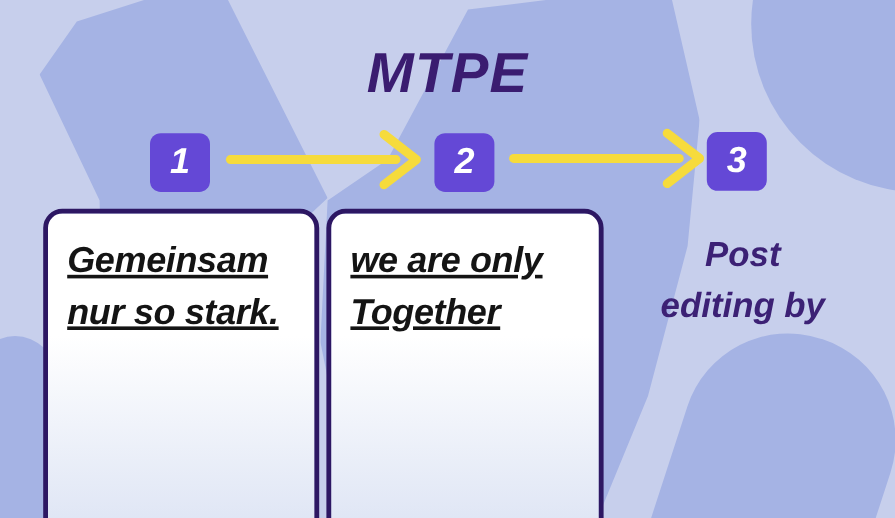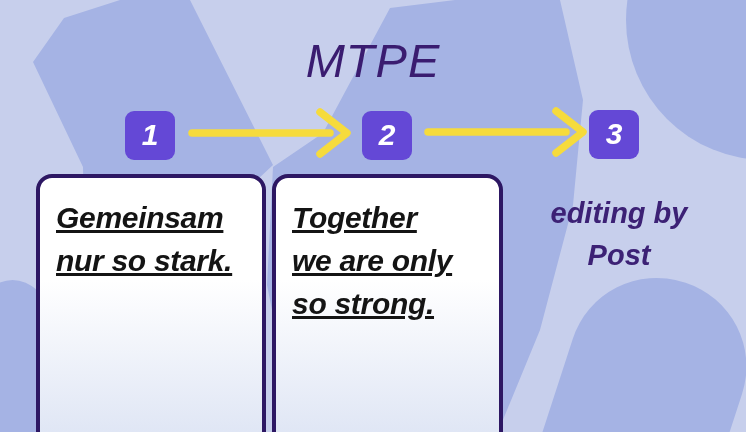--- a/index.html
+++ b/index.html
@@ -28,21 +28,21 @@
     left:600px;top:255px;width:178px;height:400px;border-radius:88px;
     transform:rotate(18deg);transform-origin:top left;
   }
   .shape-bottomleft-blob{
     left:-55px;top:280px;width:135px;height:290px;border-radius:50%;
   }
   
   .title{
     position:absolute;left:0;right:0;top:33px;
     text-align:center;
-    font-size:47px;font-weight:normal;font-style:italic;
+    font-size:47px;font-weight:bold;font-style:italic;
     letter-spacing:1px;color:#3a1c70;margin:0;
   }
   
   .step-box{
     position:absolute;width:50px;height:49px;border-radius:9px;
     background:#6448d6;
     display:flex;align-items:center;justify-content:center;
   }
   .step-box span{
     color:#ffffff;font-size:30px;font-weight:bold;font-style:italic;
@@ -116,23 +116,22 @@
   <div class="step-box step-3">
     <span>3</span>
   </div>
 
   <div class="card card-1">
     <span class="card-line">Gemeinsam</span>
     <span class="card-line">nur so stark.</span>
   </div>
 
   <div class="card card-2">
+    <span class="card-line">we are only</span>
     <span class="card-line">Together</span>
-    <span class="card-line">we are only</span>
-    <span class="card-line">so strong.</span>
   </div>
 
   <div class="note">
+    <span class="note-line">Post</span>
     <span class="note-line">editing by</span>
-    <span class="note-line">Post</span>
   </div>
 
 </div>
 
 </body></html>

